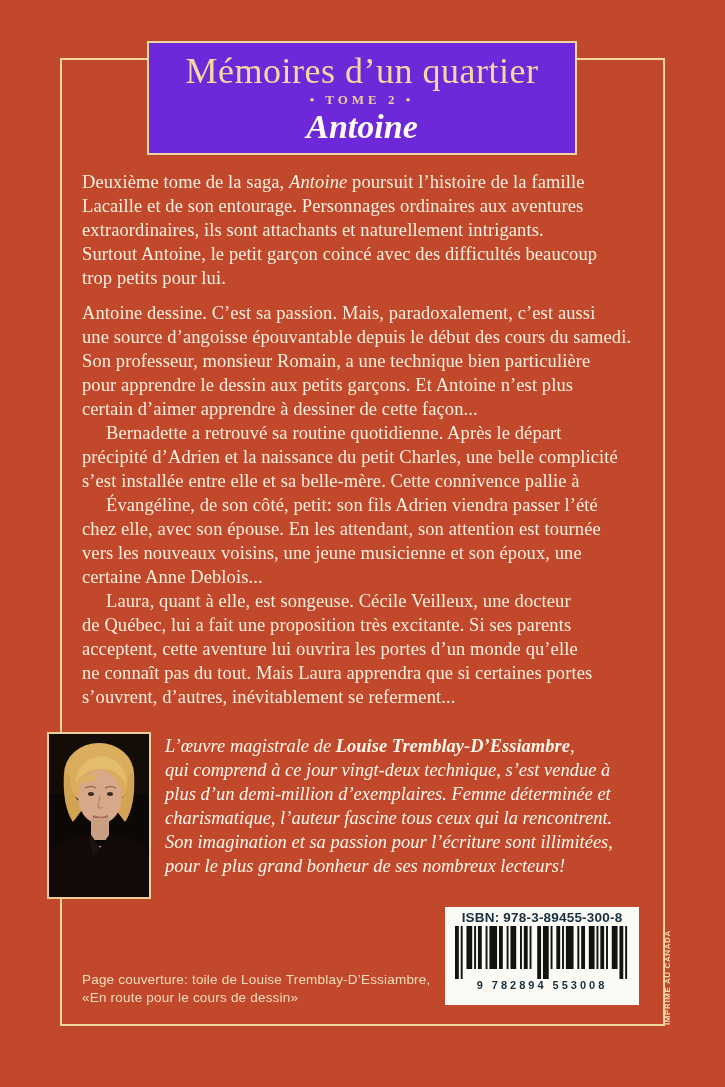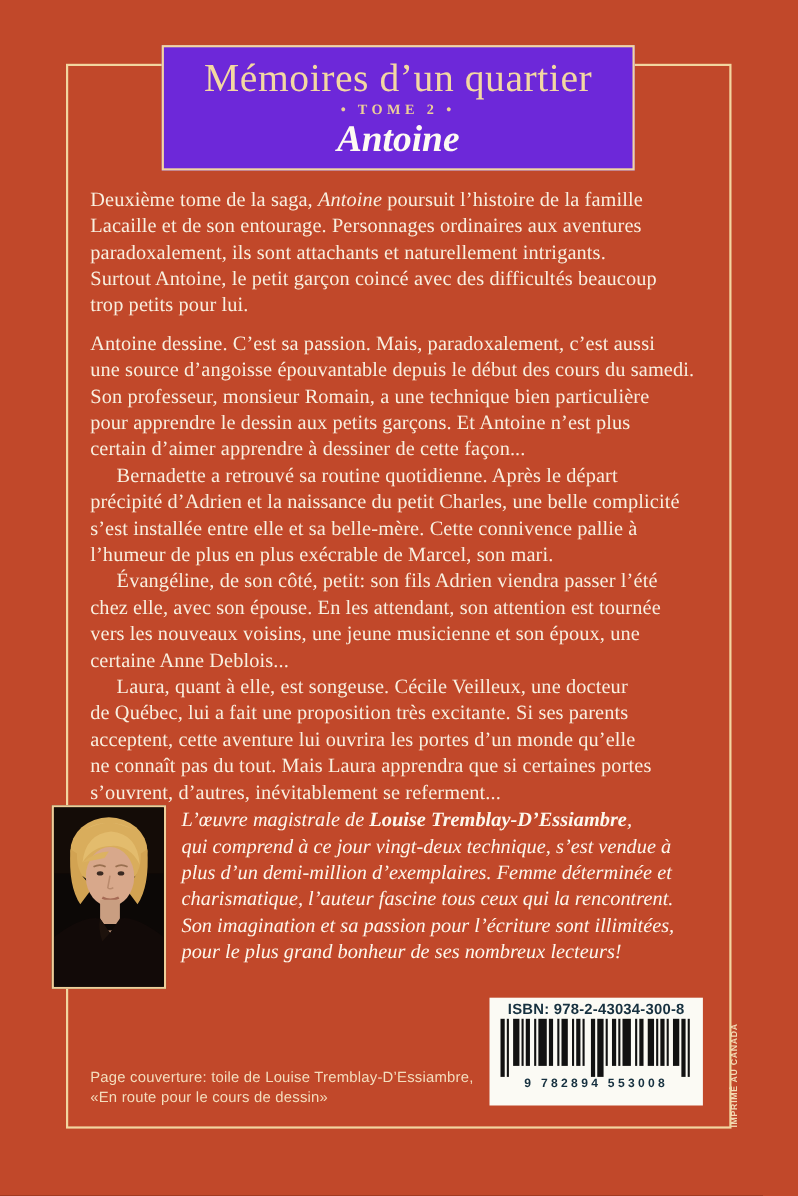--- a/index.html
+++ b/index.html
@@ -87,38 +87,37 @@
 
   <div class="title-box">
     <div class="series-title">Mémoires d’un quartier</div>
     <div class="tome-label">• TOME 2 •</div>
     <div class="book-title">Antoine</div>
   </div>
 
   <div id="para1" class="body-block para">
     <div class="line"><span>Deuxième tome de la saga, </span><span class="it">Antoine</span><span> poursuit l’histoire de la famille</span></div>
   <div class="line">Lacaille et de son entourage. Personnages ordinaires aux aventures</div>
-      <div class="line">paradoxalement, ils sont attachants et naturellement intrigants.</div>
+      <div class="line">extraordinaires, ils sont attachants et naturellement intrigants.</div>
       <div class="line">Surtout Antoine, le petit garçon coincé avec des difficultés beaucoup</div>
       <div class="line">trop petits pour lui.</div>
     </div>
 
   <div id="block2" class="body-block">
     <div class="para">
         <div class="line">Antoine dessine. C’est sa passion. Mais, paradoxalement, c’est aussi</div>
         <div class="line">une source d’angoisse épouvantable depuis le début des cours du samedi.</div>
         <div class="line">Son professeur, monsieur Romain, a une technique bien particulière</div>
         <div class="line">pour apprendre le dessin aux petits garçons. Et Antoine n’est plus</div>
         <div class="line">certain d’aimer apprendre à dessiner de cette façon...</div>
       </div>
     <div class="para indent">
         <div class="line">Bernadette a retrouvé sa routine quotidienne. Après le départ</div>
         <div class="line">précipité d’Adrien et la naissance du petit Charles, une belle complicité</div>
         <div class="line">s’est installée entre elle et sa belle-mère. Cette connivence pallie à</div>
-        <div class="line">l’humeur de plus en plus exécrable de Marcel, son mari.</div>
       </div>
     <div class="para indent">
         <div class="line">Évangéline, de son côté, petit: son fils Adrien viendra passer l’été</div>
         <div class="line">chez elle, avec son épouse. En les attendant, son attention est tournée</div>
         <div class="line">vers les nouveaux voisins, une jeune musicienne et son époux, une</div>
         <div class="line">certaine Anne Deblois...</div>
       </div>
     <div class="para indent">
         <div class="line">Laura, quant à elle, est songeuse. Cécile Veilleux, une docteur</div>
         <div class="line">de Québec, lui a fait une proposition très excitante. Si ses parents</div>
@@ -162,21 +161,21 @@
   <div class="bio-text">
     <div class="line"><span>L’œuvre magistrale de </span><b>Louise Tremblay-D’Essiambre</b><span>,</span></div>
   <div class="line">qui comprend à ce jour vingt-deux technique, s’est vendue à</div>
       <div class="line">plus d’un demi-million d’exemplaires. Femme déterminée et</div>
       <div class="line">charismatique, l’auteur fascine tous ceux qui la rencontrent.</div>
       <div class="line">Son imagination et sa passion pour l’écriture sont illimitées,</div>
       <div class="line">pour le plus grand bonheur de ses nombreux lecteurs!</div>
     </div>
 
   <div class="barcode-panel">
-    <div class="isbn-label">ISBN: 978-2-43034-300-8</div>
+    <div class="isbn-label">ISBN: 978-3-89455-300-8</div>
     <svg id="barcode-svg" class="barcode-svg" width="178" height="54">
         <rect x="2.00" y="0" width="3.82" height="53" fill="#121212"></rect>
         <rect x="7.74" y="0" width="1.91" height="53" fill="#121212"></rect>
         <rect x="13.47" y="0" width="5.74" height="43" fill="#121212"></rect>
         <rect x="21.12" y="0" width="1.91" height="43" fill="#121212"></rect>
         <rect x="24.95" y="0" width="3.82" height="43" fill="#121212"></rect>
         <rect x="32.59" y="0" width="1.91" height="43" fill="#121212"></rect>
         <rect x="36.42" y="0" width="7.65" height="43" fill="#121212"></rect>
         <rect x="45.98" y="0" width="3.82" height="43" fill="#121212"></rect>
         <rect x="53.63" y="0" width="1.91" height="43" fill="#121212"></rect>

